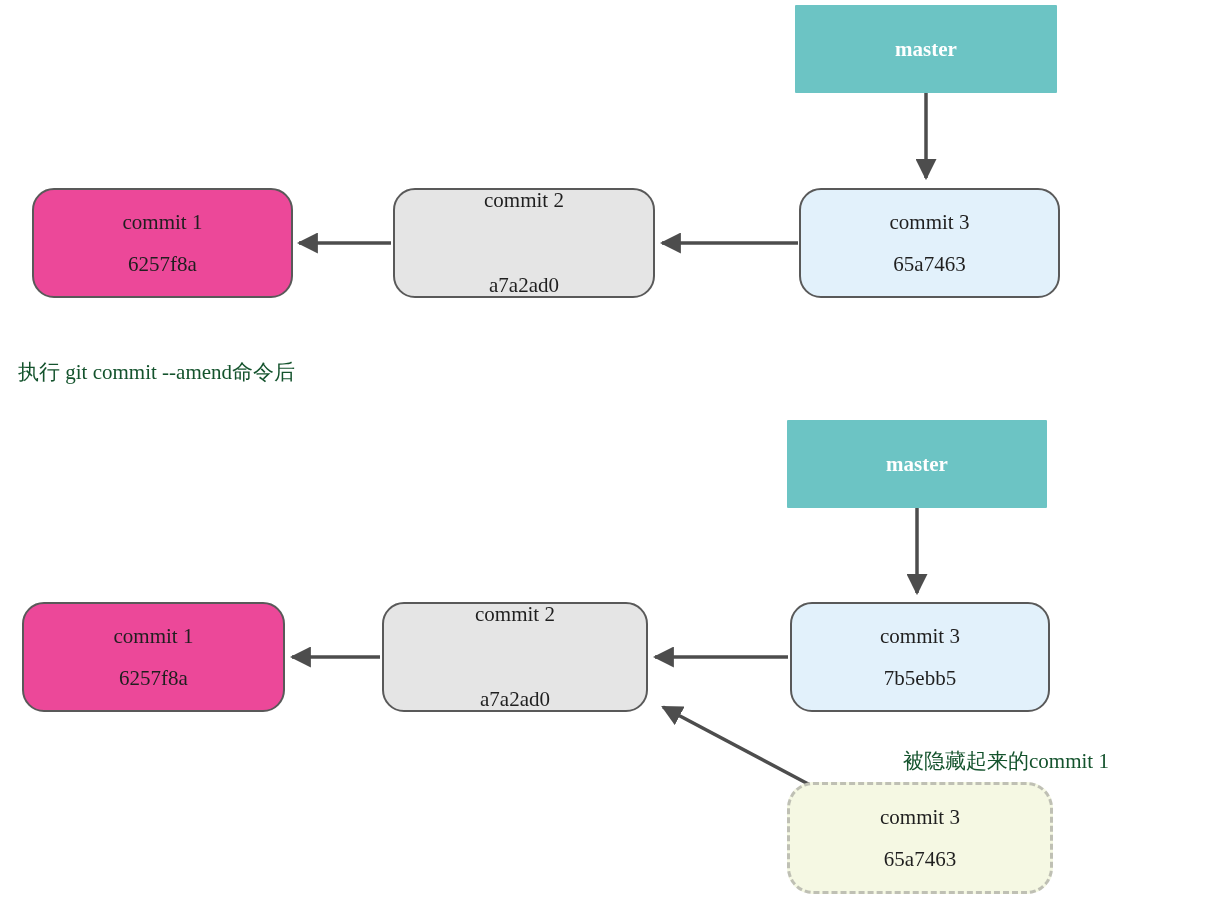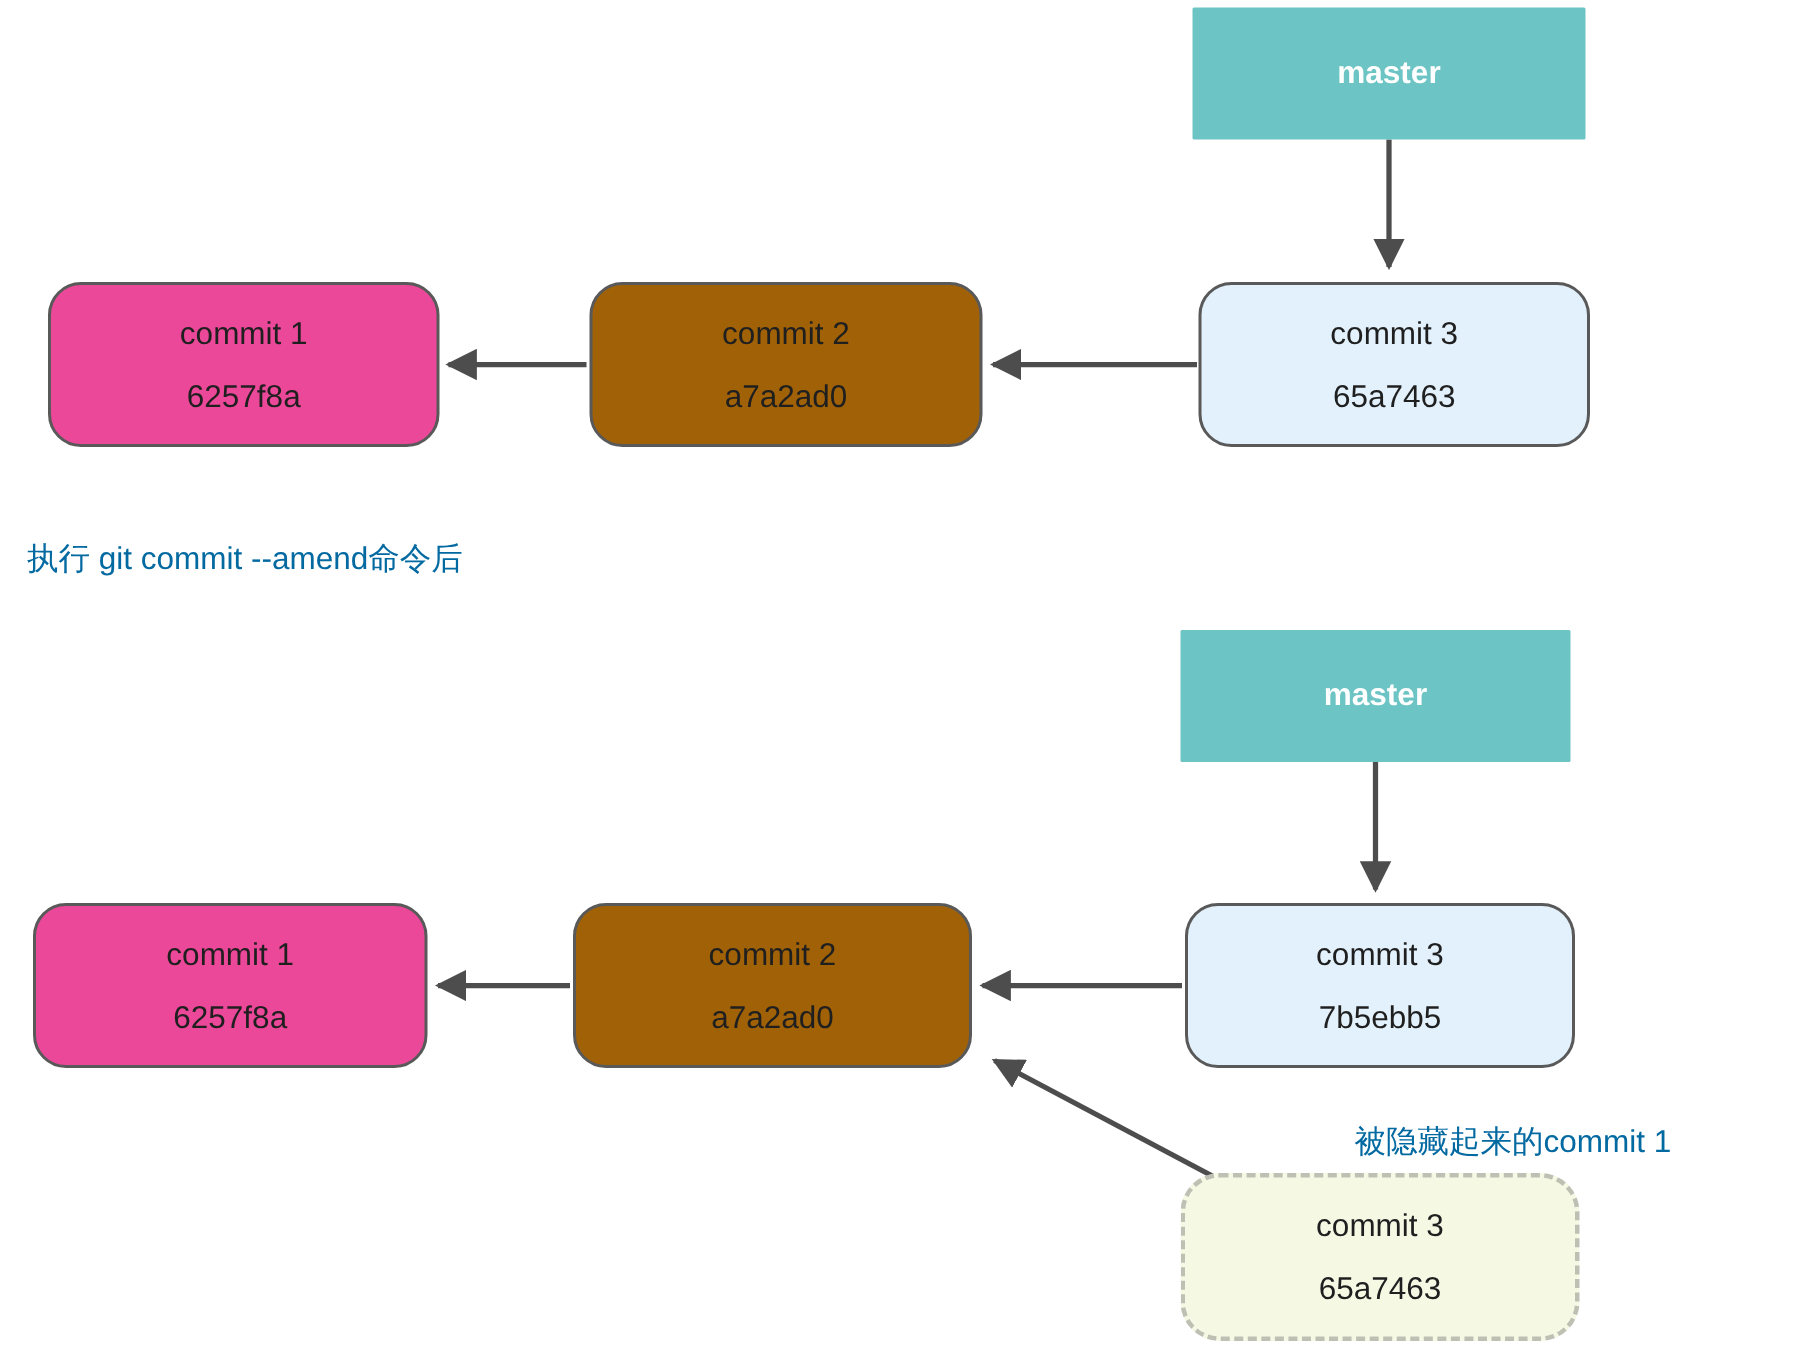--- a/index.html
+++ b/index.html
@@ -12,20 +12,21 @@
     height: 902px;
     position: relative;
     overflow: hidden;
     font-family: "Liberation Sans", "DejaVu Sans", sans-serif;
   }
   #stage {
     position: absolute;
     left: 0; top: 0;
     width: 975px;
     height: 902px;
+    font-family: Liberation Serif, serif;
   }
   svg.edges {
     position: absolute;
     left: 0; top: 0;
     width: 1210px;
     height: 902px;
     pointer-events: none;
   }
   .node {
     position: absolute;
@@ -38,37 +39,37 @@
   .commit-node {
     border: 2.5px solid #595959;
     border-radius: 22px;
     color: #1f1f1f;
     font-size: 21px;
     line-height: 1.0;
   }
   .commit-node .line1 { margin-bottom: 21px; }
   .commit-node .line2 { }
   .node-pink { background: #ec4899; }
-  .node-green { background: #a16207; }
+  .node-green { background: #e5e5e5; justify-content: space-between; }
   .node-blue { background: #e2f1fb; }
   .node-hidden {
     background: #f5f8e3;
     border: 3px dashed #bfc0b4;
     border-radius: 26px;
   }
   .branch-node {
     background: #6cc4c4;
     color: #ffffff;
     font-size: 21px;
     font-weight: bold;
     border-radius: 1px;
   }
   .caption {
     position: absolute;
-    color: #0369a1;
+    color: #14532d;
     font-size: 21px;
     white-space: nowrap;
   }
 </style>
 </head>
 <body>
 
 <div id="stage">
 
   <svg class="edges" viewBox="0 0 1210 902" xmlns="http://www.w3.org/2000/svg">

